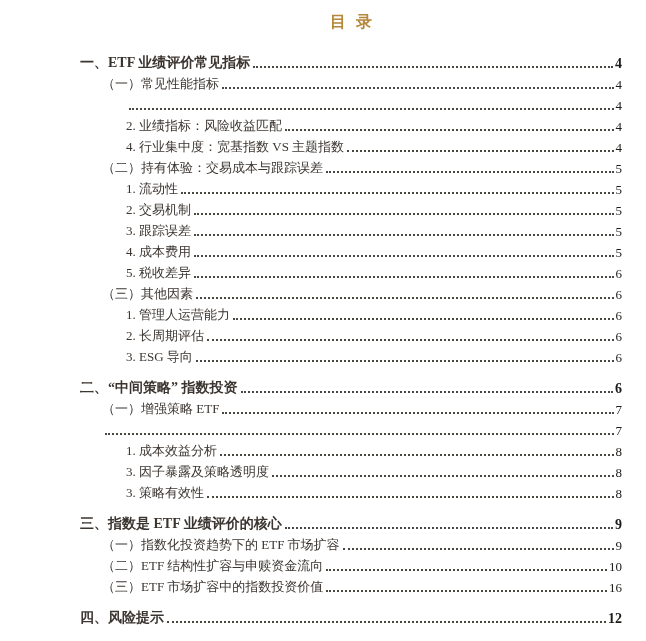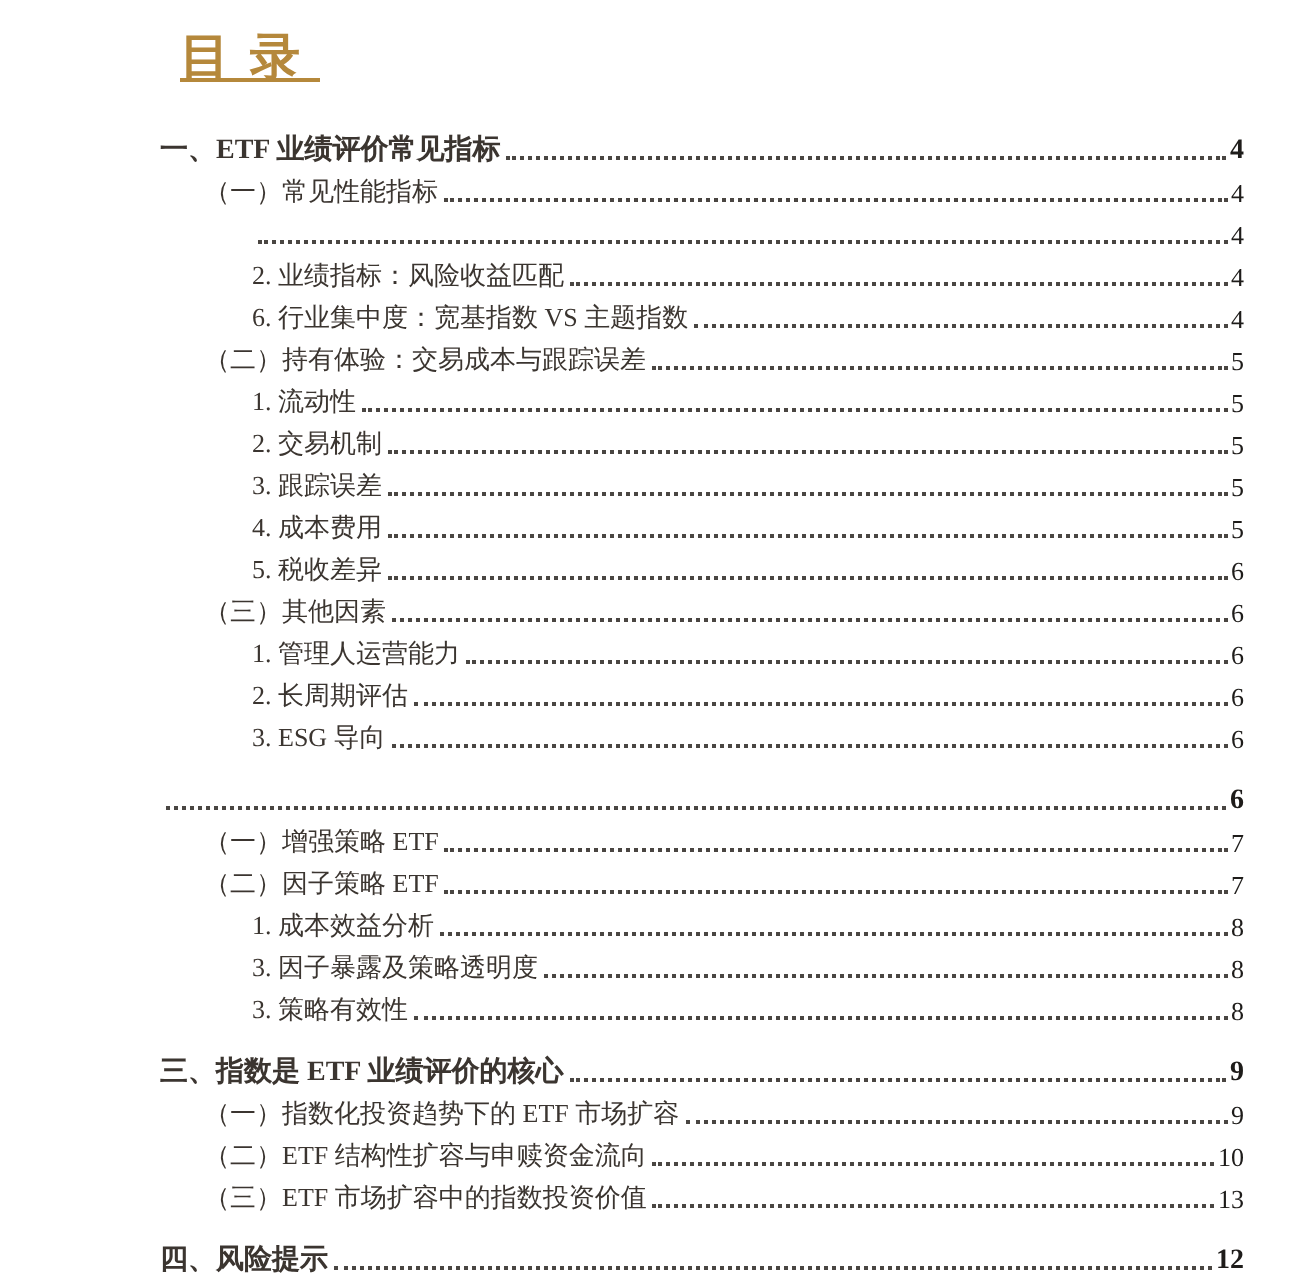--- a/index.html
+++ b/index.html
@@ -15,27 +15,26 @@
     box-sizing: border-box;
     width: 646px;
     height: 641px;
     padding: 12px 24px 0 80px;
   }
   .content {
     width: 542px;
   }
   .toc-title {
     margin: 0 0 17px 0;
-    text-align: left;
-    font-size: 25px;
+    text-align: center;
+    font-size: 16px;
     font-weight: bold;
     color: #B5883B;
     letter-spacing: 10px;
     padding-left: 10px; 
-    text-decoration: underline;
   }
   .toc-list { width: 100%; }
   .toc-row {
     display: flex;
     align-items: flex-end;
     height: 21px;
     font-size: 13px;
     color: #3B3530;
     white-space: nowrap;
   }
@@ -84,21 +83,21 @@
         <div class="toc-row level-3">
     <span class="dot-leader"></span>
     <span class="toc-page-num">4</span>
   </div>
         <div class="toc-row level-3">
     <span class="toc-label">2. 业绩指标：风险收益匹配</span>
     <span class="dot-leader"></span>
     <span class="toc-page-num">4</span>
   </div>
         <div class="toc-row level-3">
-    <span class="toc-label">6. 行业集中度：宽基指数 VS 主题指数</span>
+    <span class="toc-label">4. 行业集中度：宽基指数 VS 主题指数</span>
     <span class="dot-leader"></span>
     <span class="toc-page-num">4</span>
   </div>
         <div class="toc-row level-2">
     <span class="toc-label">（二）持有体验：交易成本与跟踪误差</span>
     <span class="dot-leader"></span>
     <span class="toc-page-num">5</span>
   </div>
         <div class="toc-row level-3">
     <span class="toc-label">1. 流动性</span>
@@ -139,30 +138,30 @@
     <span class="toc-label">2. 长周期评估</span>
     <span class="dot-leader"></span>
     <span class="toc-page-num">6</span>
   </div>
         <div class="toc-row level-3">
     <span class="toc-label">3. ESG 导向</span>
     <span class="dot-leader"></span>
     <span class="toc-page-num">6</span>
   </div>
         <div class="toc-row level-1 section-gap">
+    <span class="toc-label">二、“中间策略” 指数投资</span>
     <span class="dot-leader"></span>
     <span class="toc-page-num">6</span>
   </div>
         <div class="toc-row level-2">
     <span class="toc-label">（一）增强策略 ETF</span>
     <span class="dot-leader"></span>
     <span class="toc-page-num">7</span>
   </div>
         <div class="toc-row level-2">
-    <span class="toc-label">（二）因子策略 ETF</span>
     <span class="dot-leader"></span>
     <span class="toc-page-num">7</span>
   </div>
         <div class="toc-row level-3">
     <span class="toc-label">1. 成本效益分析</span>
     <span class="dot-leader"></span>
     <span class="toc-page-num">8</span>
   </div>
         <div class="toc-row level-3">
     <span class="toc-label">3. 因子暴露及策略透明度</span>
@@ -185,21 +184,21 @@
     <span class="toc-page-num">9</span>
   </div>
         <div class="toc-row level-2">
     <span class="toc-label">（二）ETF 结构性扩容与申赎资金流向</span>
     <span class="dot-leader"></span>
     <span class="toc-page-num">10</span>
   </div>
         <div class="toc-row level-2">
     <span class="toc-label">（三）ETF 市场扩容中的指数投资价值</span>
     <span class="dot-leader"></span>
-    <span class="toc-page-num">13</span>
+    <span class="toc-page-num">16</span>
   </div>
         <div class="toc-row level-1 section-gap">
     <span class="toc-label">四、风险提示</span>
     <span class="dot-leader"></span>
     <span class="toc-page-num">12</span>
   </div>
       </div>
   </div>
 </div>
 

